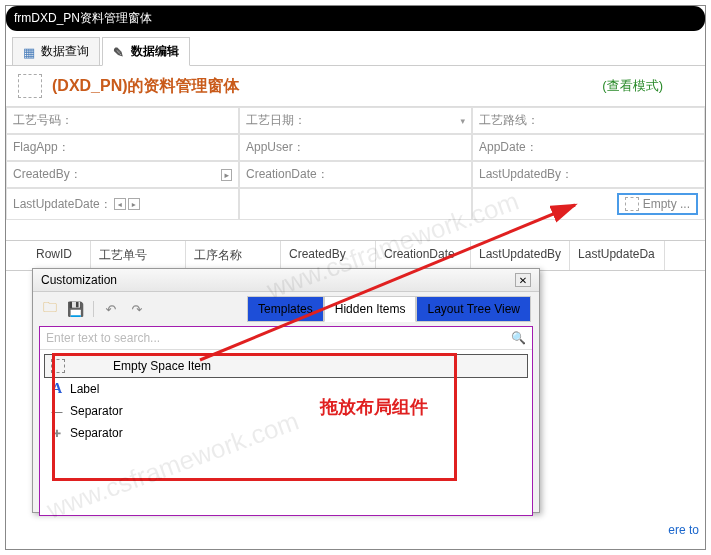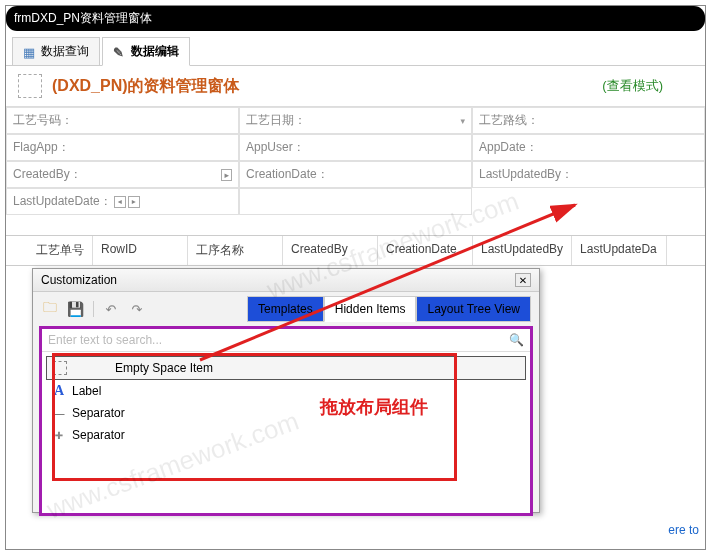--- a/index.html
+++ b/index.html
@@ -34,21 +34,21 @@
 .close-x { margin-left: auto; width: 16px; height: 14px; border: 1px solid #aaa; background: #eee; display: flex; align-items: center; justify-content: center; font-size: 10px; cursor: pointer; }
 .cust-toolbar { display: flex; align-items: center; padding: 4px 8px; gap: 8px; }
 .tb-icon { width: 18px; height: 18px; display: inline-flex; align-items: center; justify-content: center; cursor: pointer; }
 .folder-icon { color: #d9a441; font-size: 14px; }
 .save-icon { color: #4a7ebb; font-size: 14px; }
 .sep { width: 1px; height: 16px; background: #ccc; }
 .undo-icon, .redo-icon { color: #888; font-size: 13px; }
 .cust-tabs { margin-left: auto; display: flex; }
 .cust-tab { padding: 5px 10px; border: 1px solid #ccc; background: #1d4ed8; cursor: pointer; font-size: 12px; }
 .cust-tab.active { background: #fff; border-bottom-color: #fff; }
-.cust-body { background: #fff; margin: 0 6px 6px 6px; border: 3px solid #a21caf; height: 190px; }
+.cust-body { background: #fff; margin: 0 6px 6px 6px; border: 1px solid #a21caf; height: 190px; }
 .search-box { border-bottom: 1px solid #ddd; padding: 4px 6px; color: #bbb; display: flex; align-items: center; }
 .search-mag { margin-left: auto; color: #888; }
 .item-list { padding: 4px; }
 .list-item { display: flex; align-items: center; gap: 6px; padding: 4px 6px; cursor: pointer; }
 .list-item.sel { border: 1px solid #555; background: #f5f5f5; font-weight: normal; gap: 48px; }
 .li-icon { width: 14px; height: 14px; display: inline-flex; align-items: center; justify-content: center; font-size: 11px; }
 .empty-ic { border: 1px dashed #888; }
 .label-ic { color: #2a5bd7; font-family: "Times New Roman", serif; font-size: 14px; font-weight: bold; }
 .sep-ic::before { content: "—"; color: #555; }
 .split-ic::before { content: "✚"; color: #888; font-size: 10px; }
@@ -116,26 +116,32 @@
       <div class="form-cell">
           <span class="form-label">LastUpdatedBy：</span>
         </div>
 
       <div class="form-cell">
         <span class="form-label">LastUpdateDate：</span>
         <span class="nav-btn">◂</span>
         <span class="nav-btn">▸</span>
       </div>
       <div class="form-cell"></div>
+      <div class="form-cell" style="justify-content:flex-end">
+        <div class="empty-slot">
+          <div class="dashed-box"></div>
+          <span>Empty ...</span>
+        </div>
+      </div>
     </div>
 
     <div class="data-table">
       <div class="th-row">
+        <div class="th">RowID</div>
         <div class="th">工艺单号</div>
-        <div class="th">RowID</div>
         <div class="th">工序名称</div>
         <div class="th">CreatedBy</div>
         <div class="th">CreationDate</div>
         <div class="th">LastUpdatedBy</div>
         <div class="th">LastUpdateDa</div>
       </div>
     </div>
   </div>
 </div>
 

